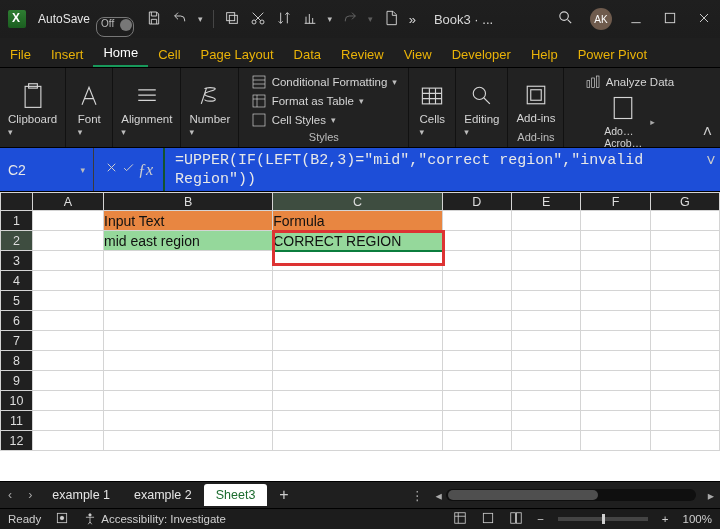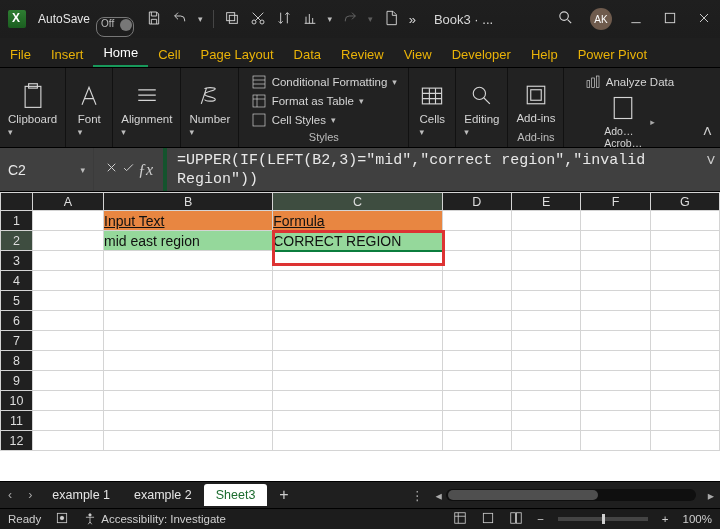--- a/index.html
+++ b/index.html
@@ -34,37 +34,37 @@
   .rgroup .icons { flex:1; display:flex; align-items:center; gap:8px; }
   .rgroup .icons.col { flex-direction:column; align-items:flex-start; gap:3px; font-size:11.5px; color:#d5d5d5; }
   .rgroup .icons.col .line { display:flex; align-items:center; gap:5px; cursor:pointer; }
   .rgroup .lbl { font-size:11px; color:#bdbdbd; padding-bottom:2px; }
   .bigicon { display:flex; flex-direction:column; align-items:center; gap:3px; color:#d5d5d5; font-size:11.5px; cursor:pointer; }
   .bigicon svg { width:30px; height:28px; stroke:#d5d5d5; stroke-width:1.3; fill:none; }
   .tri { font-size:9px; color:#bdbdbd; }
   .ribbon-collapse { position:absolute; right:8px; bottom:6px; color:#ccc; cursor:pointer; }
 
   
-  .fbar { height: 44px; background: #404040; display:flex; align-items:stretch; border-bottom:1px solid #000; }
+  .fbar { height: 44px; background: #1d4ed8; display:flex; align-items:stretch; border-bottom:1px solid #000; }
   .namebox { width:94px; border-right:1px solid #3b3b3b; display:flex; align-items:center; padding:0 8px; font-size:14px; color:#e8e8e8; justify-content:space-between; }
-  .fx-btns { display:flex; align-items:center; gap:2px; padding:0 10px; border-right:4px solid #14532d; }
+  .fx-btns { display:flex; align-items:center; gap:2px; padding:0 10px; border-right:2px solid #14532d; }
   .fx-btns svg { width:15px;height:15px; stroke:#cfcfcf; fill:none; stroke-width:1.6; }
   .fx-text { flex:1; font-family: Consolas, "Courier New", monospace; font-size:15px; color:#e8e8e8; padding:4px 10px; line-height:1.25; white-space:pre-wrap; position:relative;}
   .fx-expand { width:18px; display:flex; align-items:flex-start; justify-content:center; padding-top:4px; color:#ccc; cursor:pointer; }
 
   
   .gridwrap { flex:1; overflow:hidden; position:relative; background:#fff; }
   table.grid { border-collapse: collapse; table-layout: fixed; }
   table.grid th, table.grid td { border:1px solid #d4d4d4; font-size:14px; padding:0; }
   table.grid th { background:#202020; color:#ddd; font-weight:normal; height:18px; text-align:center; font-size:12.5px; }
   table.grid td { height:20px; background:#fff; color:#111; }
   table.grid .rh { background:#202020; color:#ddd; text-align:center; width:32px; font-size:12.5px; }
   .colA { width:72px; } .colB{ width:170px; } .colC{ width:170px; } .colRest{ width:70px; }
   td.inner { padding:1px 4px; overflow:hidden; white-space:nowrap; }
-  .hdr-orange { background:#e88641 !important; color:#111;text-decoration:underline; }
+  .hdr-orange { background:#e88641 !important; color:#111; }
   .cell-green { background:#95d89b !important; color:#111; }
   .active-colhdr { background:#3e4d40 !important; }
   .active-rowhdr { background:#3e4d40 !important; }
   .sel-cell { position:absolute; border:2px solid #0b7d3e; pointer-events:none; }
   .red-box  { position:absolute; border:3px solid #d33; pointer-events:none; }
 
   
   .sheetbar { height:27px; background:#1f1f1f; display:flex; align-items:center; border-top:1px solid #000; font-size:12.5px; }
   .sheetbar .navbtn { padding:0 8px; color:#aaa; cursor:pointer; }
   .sheet-tab { padding:4px 12px; color:#e5e5e5; cursor:pointer; }

